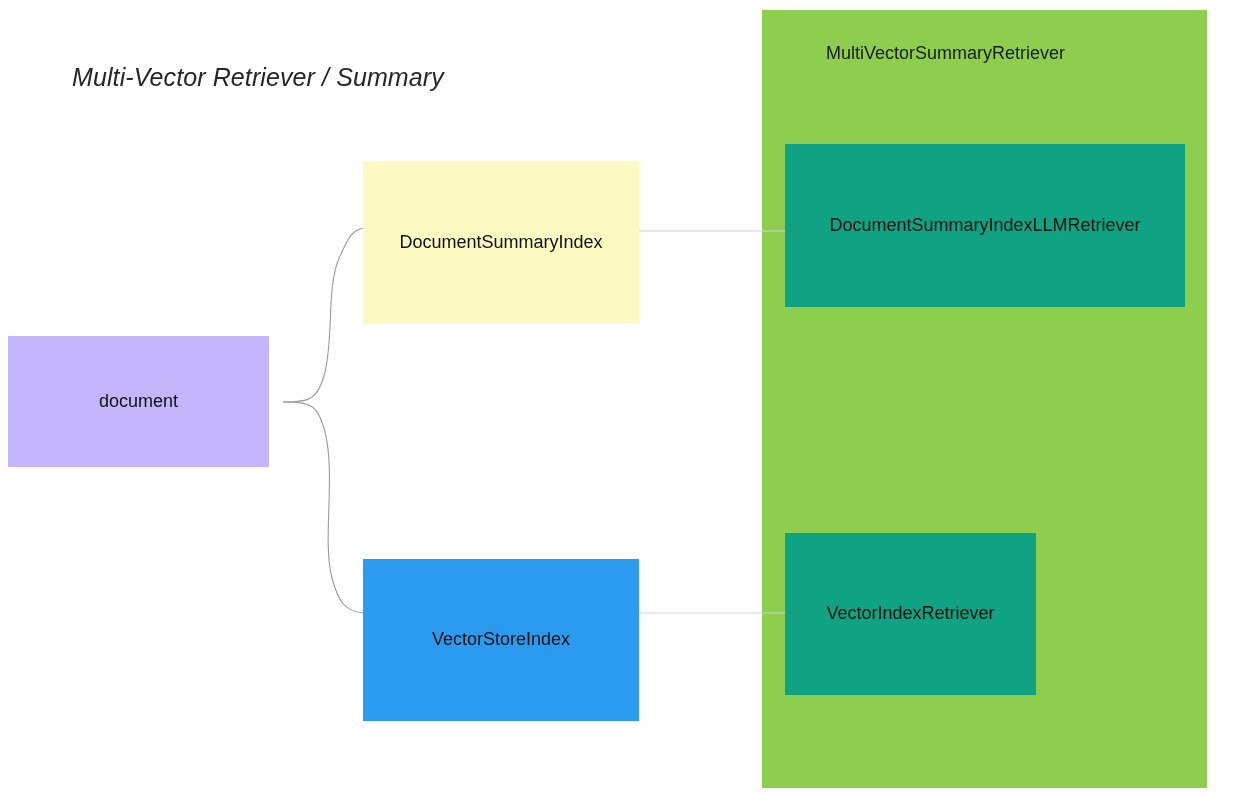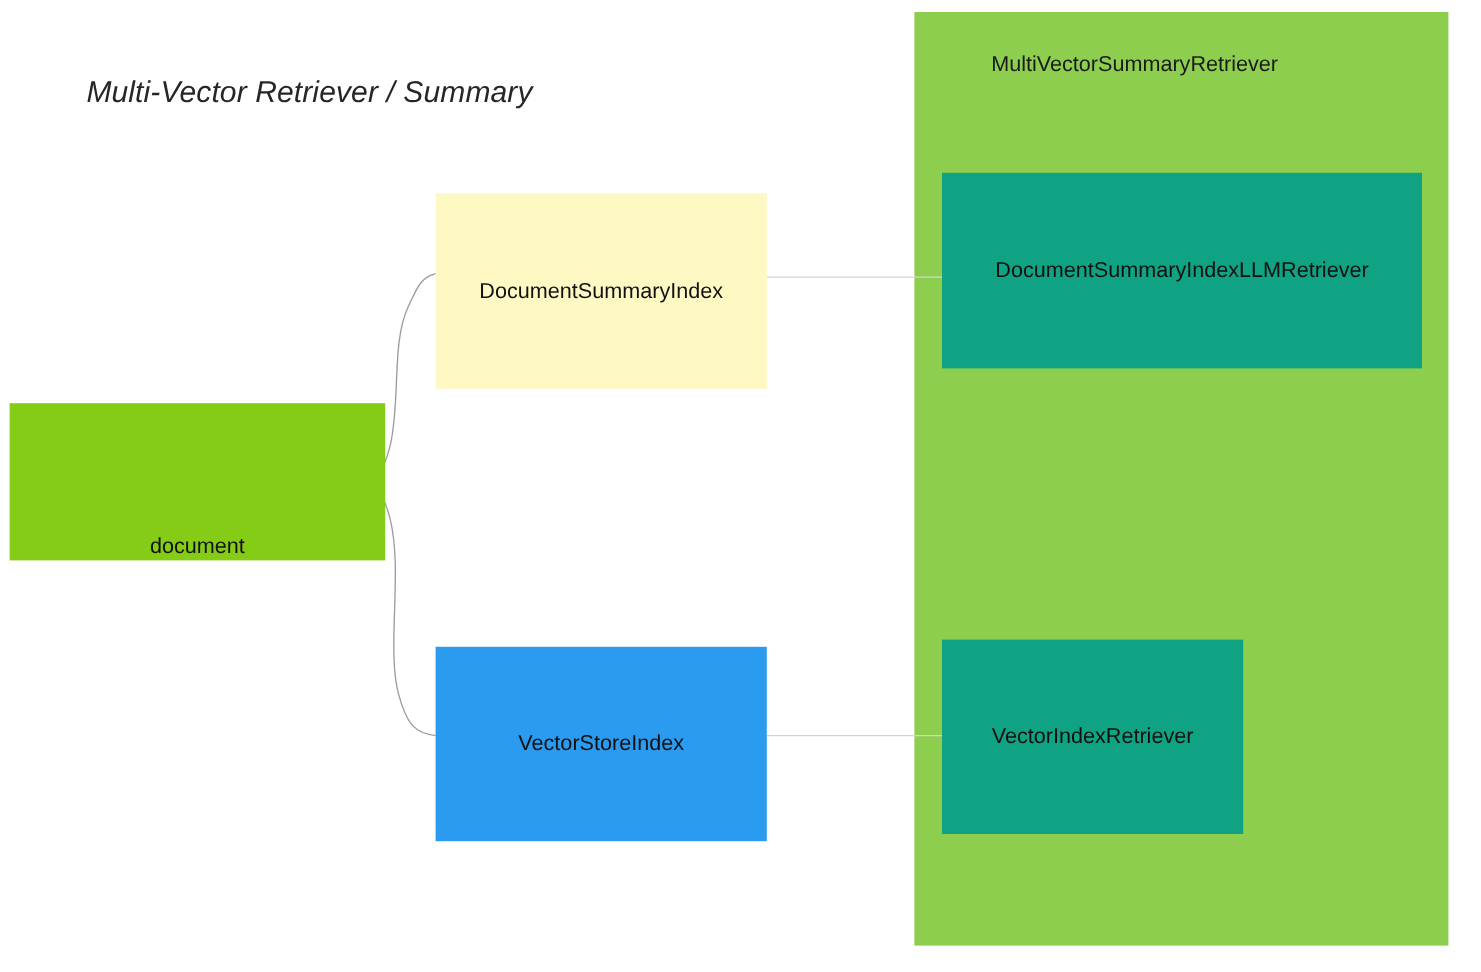--- a/index.html
+++ b/index.html
@@ -60,36 +60,35 @@
     justify-content: center;
     box-sizing: border-box;
     font-size: 18px;
     color: #111111;
     text-align: center;
     line-height: 1.2;
   }
   .node-document {
     left: 8px;
     top: 336px;
-    width: 313px;
+    width: 261px;
     height: 131px;
-    background: #84cc16;
-    align-items: flex-end;
+    background: #c4b5fd;
   }
   .node-docsummaryindex {
     left: 363px;
     top: 144px;
     width: 276px;
     height: 163px;
     background: #fef9c3;
     margin-top: 17px;
   }
   .node-vectorstoreindex {
     left: 363px;
-    top: 539px;
+    top: 559px;
     width: 276px;
     height: 162px;
     background: #2B9BEF;
   }
   .node-docsummaryllmretriever {
     left: 785px;
     top: 144px;
     width: 400px;
     height: 163px;
     background: #0FA383;

